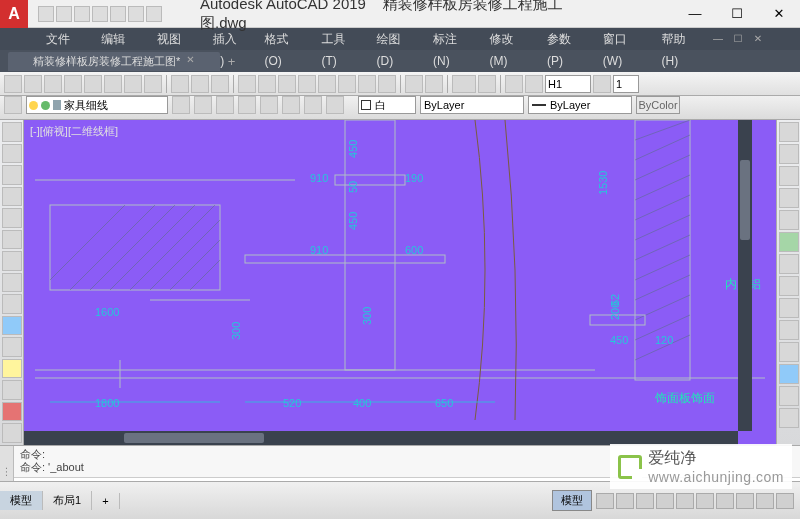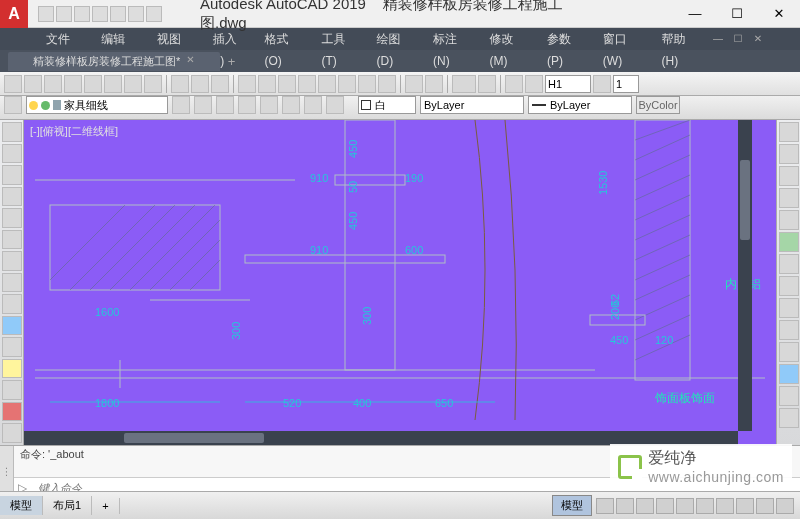--- a/index.html
+++ b/index.html
@@ -71,21 +71,21 @@
 .scrollbar-h { position: absolute; left: 0; right: 38px; bottom: 0; height: 14px; background: #3a424e; }
 .scrollbar-h .thumb { position: absolute; top: 2px; bottom: 2px; left: 100px; width: 140px; background: #6a7280; border-radius: 2px; }
 
 .cmdarea { position: absolute; left: 0; right: 0; bottom: 22px; height: 52px; background: #f7f7f7; border-top: 1px solid #aaa; display: flex; }
 .cmdarea .grip { width: 14px; background: #e0e0e0; border-right: 1px solid #bbb; display:flex; align-items:center; justify-content:center; color:#888; font-size:10px; }
 .cmdarea .hist { flex: 1; padding: 2px 6px; font-size: 11px; color: #444; line-height: 13px; }
 .cmdarea .input-row { position: absolute; left: 14px; right: 0; bottom: 0; height: 20px; background: #fff; border-top: 1px solid #ccc; display: flex; align-items: center; padding: 0 4px; gap: 4px; }
 .cmdarea .input-row .caret { color: #888; font-size: 12px; }
 .cmdarea .input-row input { flex: 1; border: none; outline: none; font-size: 11px; color: #999; font-style: italic; }
 
-.statusbar { position: absolute; left: 0; right: 0; bottom: 0; height: 28px; background: linear-gradient(#f0f0f0,#d8d8d8); border-top: 1px solid #aaa; display: flex; align-items: center; font-size: 11px; }
+.statusbar { position: absolute; left: 0; right: 0; bottom: 0; height: 38px; background: linear-gradient(#f0f0f0,#d8d8d8); border-top: 1px solid #aaa; display: flex; align-items: center; font-size: 11px; }
 .statusbar .stab { padding: 2px 10px; border-right: 1px solid #bbb; }
 .statusbar .stab.active { background: #c8d4e0; }
 .statusbar .mid { flex: 1; }
 .statusbar .rightbtns { display: flex; gap: 2px; padding-right: 6px; }
 .statusbar .sb { width: 18px; height: 16px; background: #d0d0d0; border: 1px solid #aaa; }
 .statusbar .modelbtn { padding: 2px 8px; background: #b0c4de; border: 1px solid #888; margin-right: 4px; font-size: 11px; }
 
 .watermark { position: absolute; right: 8px; bottom: 30px; background: rgba(255,255,255,0.92); padding: 4px 8px; display: flex; align-items: center; gap: 6px; font-size: 16px; color: #555; }
 .watermark .wm-icon { width: 24px; height: 24px; border: 3px solid #8bc34a; border-radius: 3px; position: relative; }
 .watermark .wm-icon::after { content: ""; position: absolute; right: -3px; bottom: -3px; width: 10px; height: 10px; background: #fff; }
@@ -328,20 +328,21 @@
     <div class="tb"></div>
     <div class="tb blu"></div>
     <div class="tb"></div>
     <div class="tb"></div>
   </div>
 </div>
 
 <div class="cmdarea">
   <div class="grip">⋮</div>
   <div class="hist">
+    <div>命令:</div>
     <div>命令: '_about</div>
   </div>
   <div class="input-row">
     <span class="caret">▷_</span>
     <input type="text" placeholder="键入命令" style="">
   </div>
 </div>
 
 <div class="statusbar">
   <div class="stab active">模型</div>

